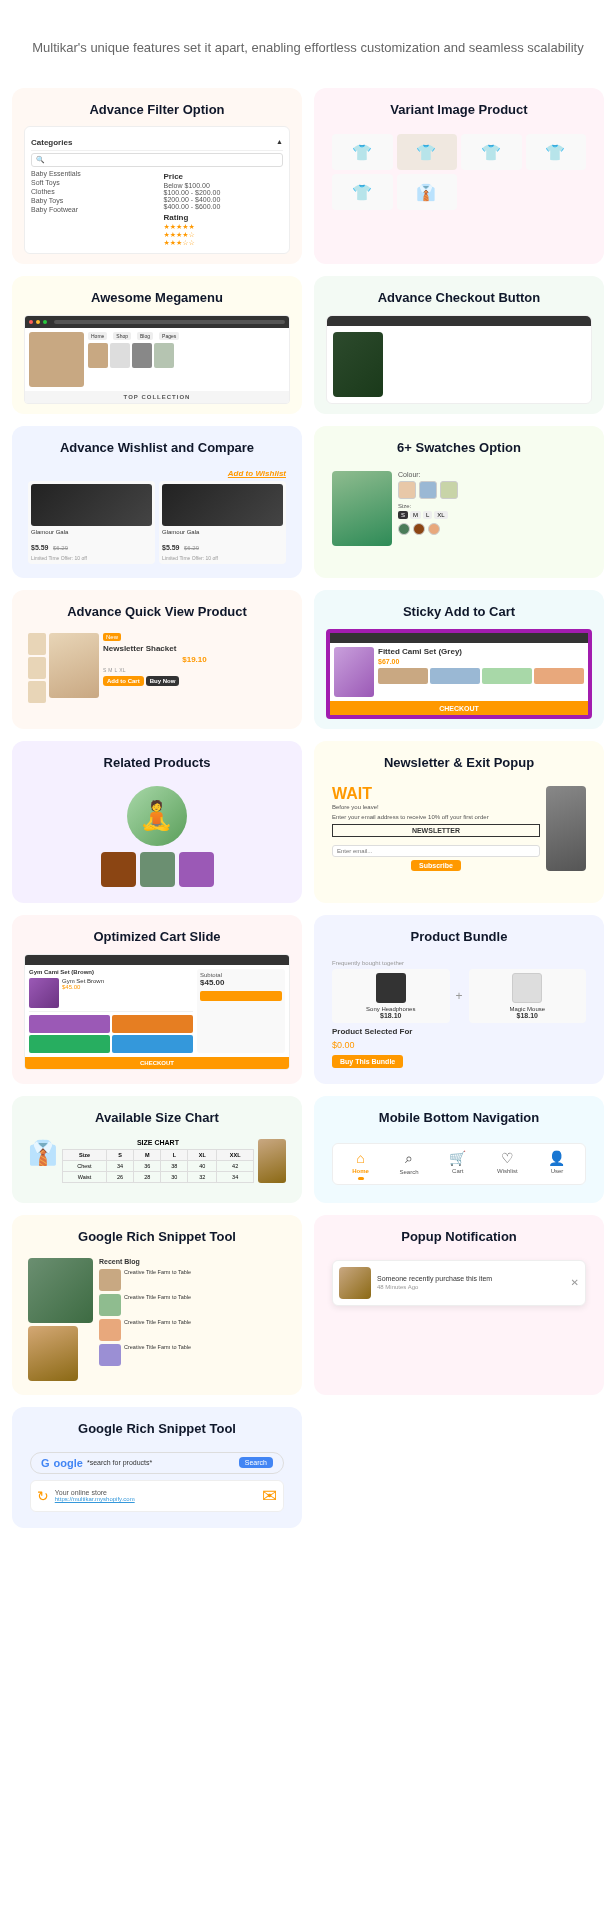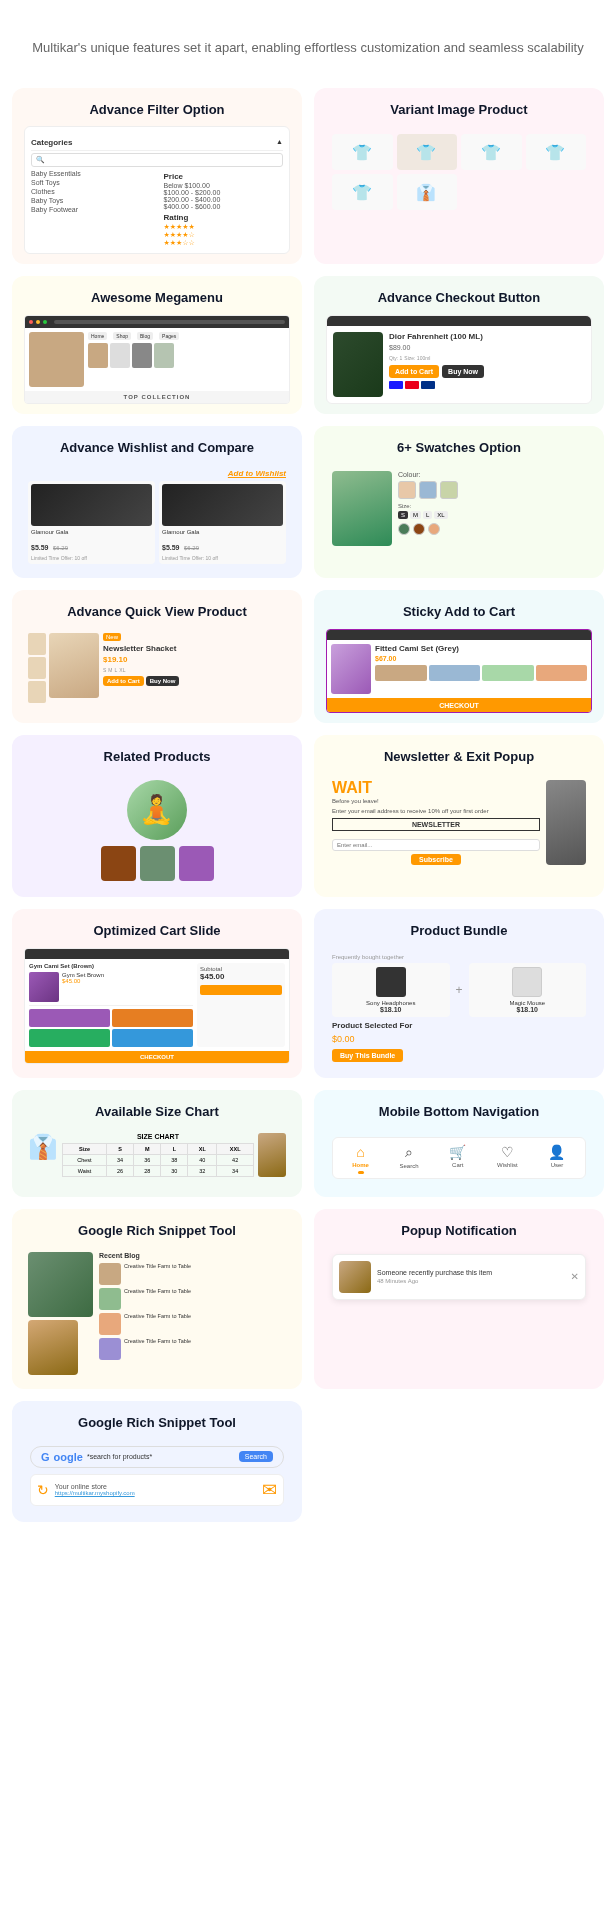--- a/index.html
+++ b/index.html
@@ -355,21 +355,21 @@
       font-size: 6px;
       color: #999;
       text-decoration: line-through;
     }
 
     
     .sticky-mock {
       background: #fff;
       border-radius: 4px;
       overflow: hidden;
-      border: 1px solid #a21caf;
+      border: 4px solid #a21caf;
     }
     .sticky-bar {
       background: #333;
       height: 10px;
     }
     .sticky-content {
       display: flex;
       gap: 4px;
       padding: 4px;
     }
@@ -415,20 +415,21 @@
       font-weight: 700;
       font-size: 8px;
       color: #333;
       margin-bottom: 2px;
     }
     .quickview-price {
       color: #f90;
       font-weight: 700;
       font-size: 8px;
       margin-bottom: 3px;
+      text-align: center;
     }
     .quickview-tag {
       background: #f90;
       color: #fff;
       border-radius: 2px;
       padding: 1px 3px;
       font-size: 6px;
       display: inline-block;
       margin-bottom: 3px;
     }
@@ -963,37 +964,20 @@
       <div class="megamenu-footer">TOP COLLECTION</div>
     </div>
   </div>
 
   <div class="feature-card bg-green-light">
     <h3>Advance Checkout Button</h3>
     <div class="mock-ui">
       <div style="background:#333;height:10px;"></div>
       <div class="checkout-mock">
         <div class="checkout-product"></div>
-        <div class="checkout-info">
-          <div class="checkout-title">Dior Fahrenheit (100 ML)</div>
-          <div class="checkout-price">$89.00</div>
-          <div style="display:flex;gap:2px;font-size:5px;color:#999;margin-bottom:3px;">
-            <span>Qty: 1</span>
-            <span>Size: 100ml</span>
-          </div>
-          <div class="checkout-btns">
-            <button class="btn-cart">Add to Cart</button>
-            <button class="btn-buy">Buy Now</button>
-          </div>
-          <div style="display:flex;gap:2px;margin-top:3px;">
-            <div style="width:14px;height:8px;background:#1a1aff;border-radius:1px;"></div>
-            <div style="width:14px;height:8px;background:#eb001b;border-radius:1px;"></div>
-            <div style="width:14px;height:8px;background:#003087;border-radius:1px;"></div>
-          </div>
-        </div>
       </div>
     </div>
   </div>
 
   <div class="feature-card bg-blue-light">
     <h3>Advance Wishlist and Compare</h3>
     <div class="wishlist-mock">
       <div class="wishlist-header">Add to Wishlist</div>
       <div class="wishlist-products">
         <div class="wishlist-product">

